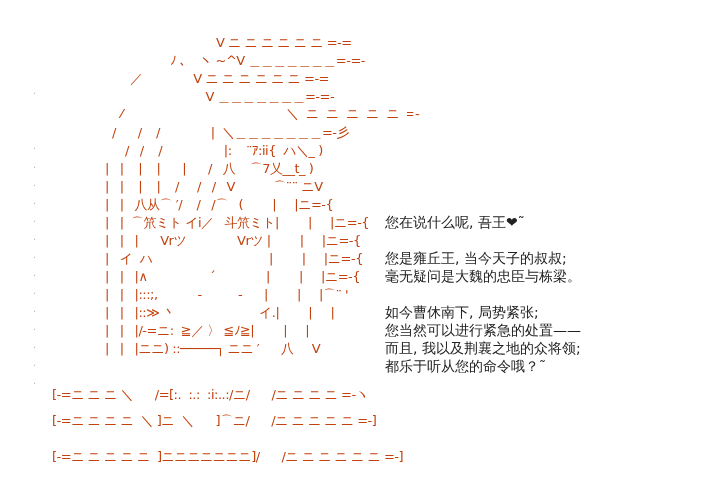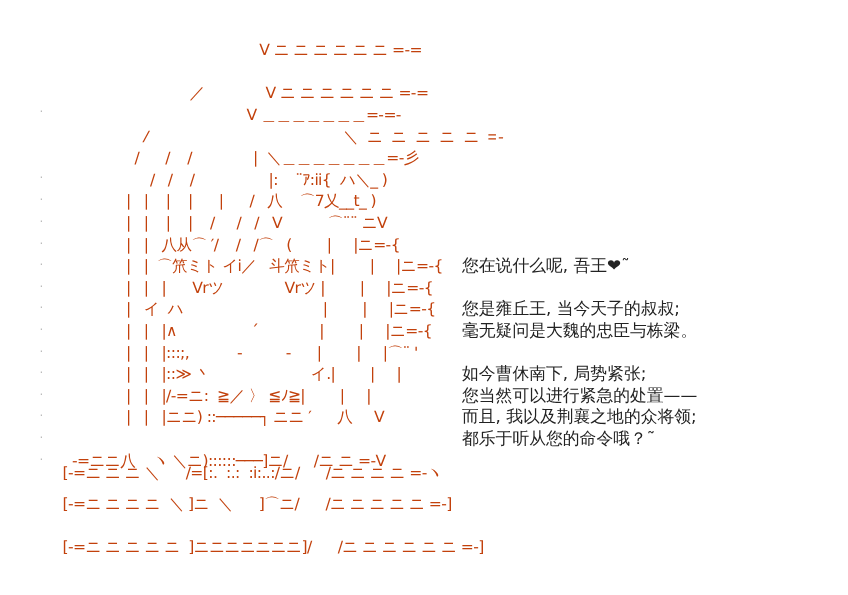--- a/index.html
+++ b/index.html
@@ -15,37 +15,37 @@
   .dlg {
     position:absolute; white-space:pre; color:#222;
     font-family: "DejaVu Sans", sans-serif; font-size:14px; line-height:18px;
   }
 </style>
 </head>
 <body>
 
 <div id="art">
     <div class="row" style="left: 216px; top: 34px;">V ニ ニ ニ ニ ニ ニ =-=</div>
-    <div class="row" style="left: 158px; top: 70px; text-align: center;">／              V ニ ニ ニ ニ ニ ニ =-=</div>
+    <div class="row" style="left: 170px; top: 52px;">ﾉ 、  ヽ ~^V ＿＿＿＿＿＿＿=-=-</div>
+    <div class="row" style="left: 130px; top: 70px; text-align: center;">／              V ニ ニ ニ ニ ニ ニ =-=</div>
     <div class="row" style="left: 140px; top: 88px;">                  V ＿＿＿＿＿＿＿=-=-</div>
     <div class="row" style="left: 118px; top: 106px; font-family: Liberation Mono, monospace;">/                      ＼ ニ ニ ニ ニ ニ =-</div>
     <div class="row" style="left: 112px; top: 124px;">/      /    /              |  ＼＿＿＿＿＿＿＿=-彡</div>
     <div class="row" style="left: 125px; top: 142px;">/   /    /                 |:    ¨ｱ:ii{  ハ＼_ )</div>
     <div class="row" style="left: 105px; top: 160px;">|   |    |    |      |      /   八    ⌒7乂__t_ )</div>
     <div class="row" style="left: 105px; top: 178px;">|   |    |    |    /     /   /   V       ゝ⌒¨¨ ニV</div>
     <div class="row" style="left: 105px; top: 196px;">|   |   八从⌒ ′/    /   /⌒   (        |     |ニ=-{</div>
     <div class="row" style="left: 105px; top: 214px;">|   |  ⌒笊ミト イi／   斗笊ミト|        |     |ニ=-{</div>
     <div class="row" style="left: 105px; top: 232px;">|   |   |      Vrツ              Vrツ |        |     |ニ=-{</div>
     <div class="row" style="left: 105px; top: 250px;">|   イ  ハ                                |        |     |ニ=-{</div>
     <div class="row" style="left: 105px; top: 268px;">|   |   |∧                 ´              |        |     |ニ=-{</div>
     <div class="row" style="left: 105px; top: 286px;">|   |   |:::;,           ‐          ‐      |        |     |⌒¨ '</div>
     <div class="row" style="left: 105px; top: 304px;">|   |   |::≫ 丶                       イ.|        |     |</div>
     <div class="row" style="left: 105px; top: 322px;">|   |   |/‐=ニ:  ≧／ 〉 ≦ﾉ≧|        |     |</div>
     <div class="row" style="left: 105px; top: 340px;">|   |   |ニニ) ::─────┐ ニニ ′      八     V</div>
-    <div class="row" style="left: 60px; top: 376px;">-=ニニ八    ヽ ＼ニ)::::::───]ニ/      /ニ ニ =-V</div>
     <div class="row" style="left: 52px; top: 386px;">[-=ニ ニ ニ ＼      /=[:.  :.:  :i:..:/ニ/      /ニ ニ ニ ニ =-ヽ</div>
     <div class="row" style="left: 52px; top: 412px;">[-=ニ ニ ニ ニ  ＼ ]ニ  ＼      ]⌒ニ/      /ニ ニ ニ ニ ニ =-]</div>
     <div class="row" style="left: 52px; top: 448px;">[-=ニ ニ ニ ニ ニ  ]ニニニニニニニ]/      /ニ ニ ニ ニ ニ ニ =-]</div>
     <div class="dot" style="left: 33px; top: 86px;">.</div>
     <div class="dot" style="left: 33px; top: 141px;">.</div>
     <div class="dot" style="left: 33px; top: 160px;">.</div>
     <div class="dot" style="left: 33px; top: 178px;">.</div>
     <div class="dot" style="left: 33px; top: 196px;">.</div>
     <div class="dot" style="left: 33px; top: 214px;">.</div>
     <div class="dot" style="left: 33px; top: 232px;">.</div>

